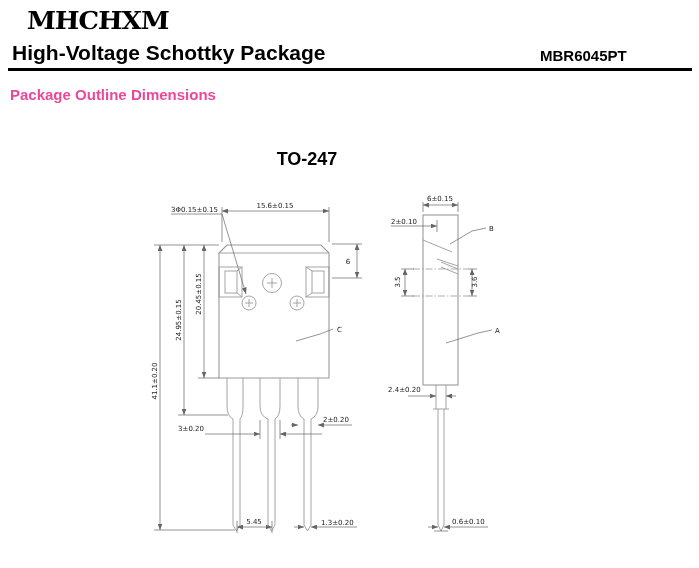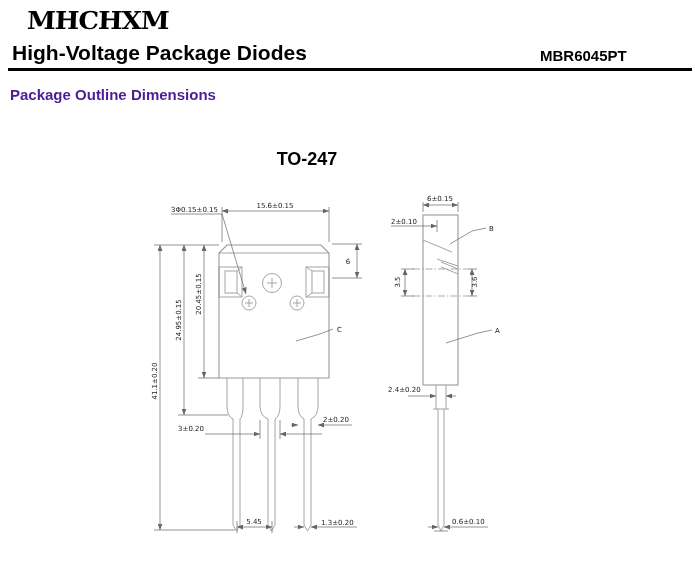--- a/index.html
+++ b/index.html
@@ -4,35 +4,35 @@
 <style>
   html,body{margin:0;padding:0;background:#fff;}
   #page{position:relative;width:699px;height:568px;background:#fff;overflow:hidden;
         font-family:"Liberation Sans", sans-serif;color:#111;}
   .logo{position:absolute;left:27px;top:5px;font-family:"DejaVu Serif", serif;
         font-weight:bold;font-size:26px;letter-spacing:-1px;transform:skewX(-2deg) scaleY(0.95);
         color:#000;}
   .title{position:absolute;left:12px;top:41px;font-size:21px;font-weight:bold;color:#000;}
   .partno{position:absolute;left:540px;top:47px;font-size:15px;font-weight:bold;color:#000;text-align:right;}
   .rule{position:absolute;left:8px;top:68px;width:684px;height:2.5px;background:#000;}
-  .section{position:absolute;left:10px;top:86px;font-size:15px;font-weight:bold;color:#4c1d95;}
+  .section{position:absolute;left:10px;top:86px;font-size:15px;font-weight:bold;color:#ec4899;}
   svg{position:absolute;left:0;top:128px;}
   .geo{stroke:#9a9a9a;stroke-width:1.1;fill:none;}
   .geo2{stroke:#9a9a9a;stroke-width:0.9;fill:none;}
   .dim{stroke:#666;stroke-width:0.7;fill:none;}
   .cl{stroke:#8a8a8a;stroke-width:0.7;fill:none;stroke-dasharray:7 2 1.5 2;}
   text{font-family:"DejaVu Sans", sans-serif;font-size:7px;fill:#1a1a1a;}
   .pkg{font-size:18px;font-weight:bold;fill:#000;font-family:"Liberation Sans",sans-serif;}
 </style>
 </head>
 <body>
 
 <div id="page">
   <div class="logo">MHCHXM</div>
-  <div class="title">High-Voltage Package Diodes</div>
+  <div class="title">High-Voltage Schottky Package</div>
   <div class="partno">MBR6045PT</div>
   <div class="rule"></div>
   <div class="section">Package Outline Dimensions</div>
 
   <svg width="699" height="440" viewBox="0 0 699 440">
     <defs>
       <marker id="ae" markerWidth="7" markerHeight="5" refX="6.5" refY="2.5" orient="auto" markerUnits="userSpaceOnUse">
         <path d="M0,0 L6.5,2.5 L0,5 Z" fill="#666"></path>
       </marker>
       <marker id="as" markerWidth="7" markerHeight="5" refX="0.5" refY="2.5" orient="auto" markerUnits="userSpaceOnUse">

